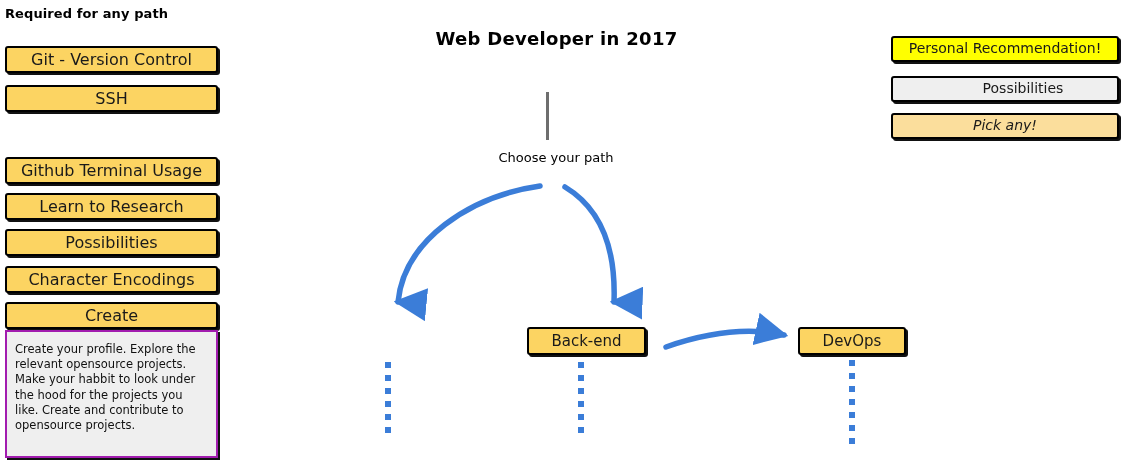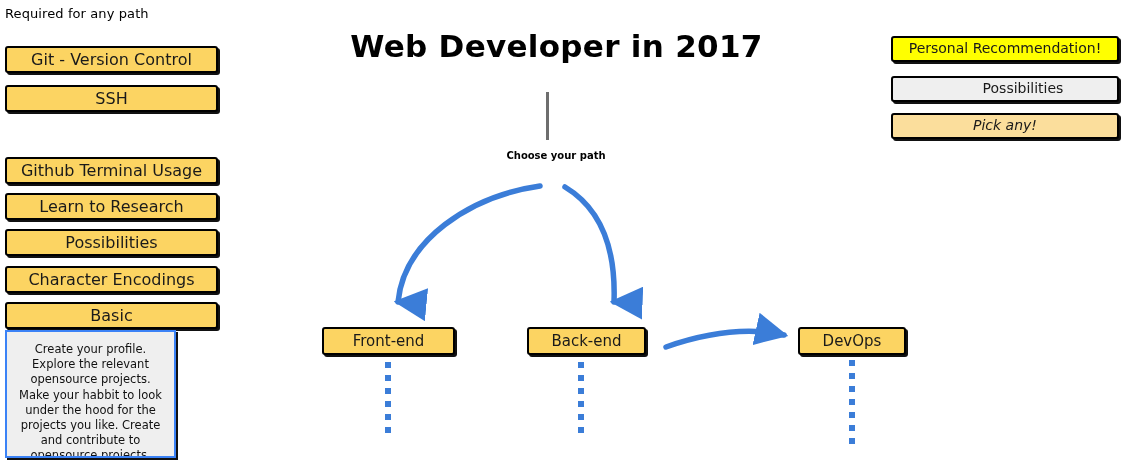--- a/index.html
+++ b/index.html
@@ -20,21 +20,21 @@
     position: absolute;
     left: 0; top: 0;
     width: 1129px;
     height: 465px;
   }
 
   
   .section-heading {
     position: absolute;
     font-size: 13px;
-    font-weight: normal;
+    font-weight: bold;
     letter-spacing: 0.1px;
     color: #000;
     white-space: nowrap;
   }
   #required-heading { left: 5px;  top: 6px; }
   #legends-heading  { left: 902px; top: 6px; margin-top: 28px; }
 
   
   .box {
     position: absolute;
@@ -63,65 +63,65 @@
     height: 27px;
     font-size: 16px;
   }
 
   
   #github-desc {
     position: absolute;
     box-sizing: border-box;
     left: 5px;
     top: 330px;
-    width: 171px;
+    width: 213px;
     height: 128px;
-    border: 2px solid #3b82f6;
+    border: 2px solid #a21caf;
     background: #efefef;
     box-shadow: 2px 2px 0 0 #111111;
     padding: 10px 8px 6px 8px;
     font-size: 11.5px;
     line-height: 1.32;
     color: #111111;
-    text-align: center;
+    text-align: left;
     overflow: hidden;
   }
 
   
   .legend-box {
     left: 891px;
     width: 228px;
     height: 26px;
     font-size: 14px;
   }
 
   
   #main-title {
     position: absolute;
     left: 0;
     top: 28px;
     width: 1129px;
     text-align: center;
-    font-size: 31px;
+    font-size: 18px;
     font-weight: bold;
     letter-spacing: 0.3px;
     color: #000000;
   }
   
   #main-title > span { position: relative; left: -8px; }
 
   
   #choose-path-label {
     position: absolute;
     left: 476px;
     top: 150px;
     width: 160px;
     text-align: center;
-    font-size: 10px;
-    font-weight: bold;
+    font-size: 13px;
+    font-weight: normal;
     color: #000000;
     white-space: nowrap;
   }
 
   
   #stem-line {
     position: absolute;
     left: 546px;
     top: 92px;
     width: 3px;
@@ -177,21 +177,21 @@
 
 
   <div class="box req-box" style="top:157px">Github Terminal Usage</div>
 
   <div class="box req-box" style="top:193px">Learn to Research</div>
 
   <div class="box req-box" style="top:229px">Possibilities</div>
 
   <div class="box req-box" style="top:266px">Character Encodings</div>
 
-  <div class="box req-box" style="top:302px">Basic</div>
+  <div class="box req-box" style="top:302px">Create</div>
 
   <div id="github-desc">Create your profile. Explore the relevant opensource projects. Make your habbit to look under the hood for the projects you like. Create and contribute to opensource projects.</div>
 
   <div id="main-title">
     <span>Web Developer in 2017</span>
   </div>
 
   <div id="stem-line"></div>
 
   <div id="choose-path-label">Choose your path</div>
@@ -209,21 +209,20 @@
       </marker>
     </defs>
 
     <path d="M 540 186 C 470 196, 404 240, 398 302" fill="none" stroke="#3b7dd8" stroke-width="5.5" stroke-linecap="round" marker-end="url(#head-down-left)"></path>
 
     <path d="M 565 187 C 600 208, 616 248, 614 302" fill="none" stroke="#3b7dd8" stroke-width="5.5" stroke-linecap="round" marker-end="url(#head-down-right)"></path>
 
     <path d="M 666 347 C 712 331, 752 328, 784 335" fill="none" stroke="#3b7dd8" stroke-width="5.5" stroke-linecap="round" marker-end="url(#head-right)"></path>
   </svg>
 
-  <div class="box path-box" id="path-frontend">Front-end</div>
 
   <div class="box path-box" id="path-backend">Back-end</div>
 
   <div class="box path-box" id="path-devops">DevOps</div>
 
   <div class="dots-col" id="dots-frontend">
     <i></i>
       <i></i>
       <i></i>
       <i></i>

